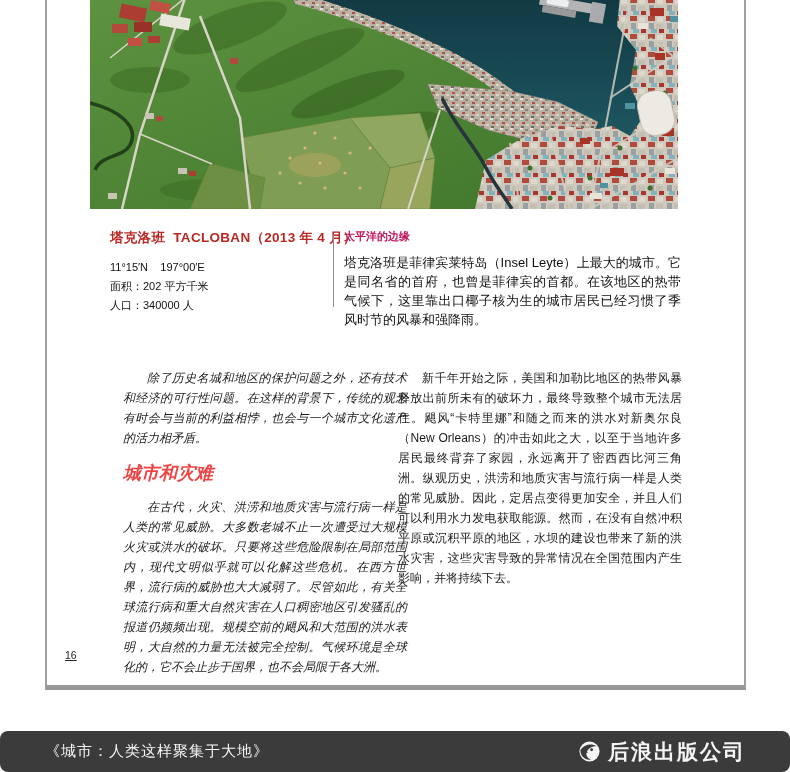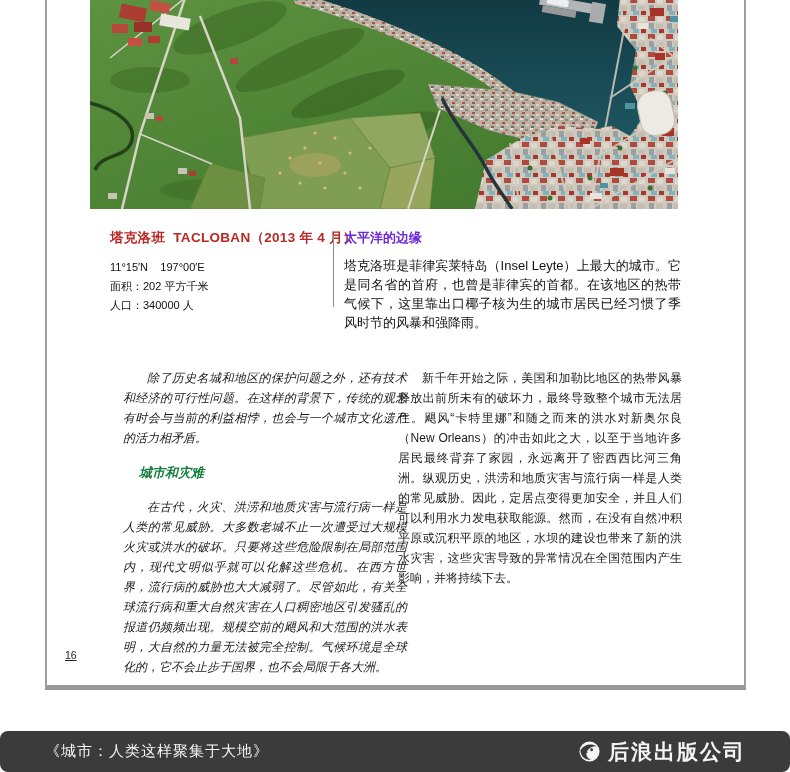--- a/index.html
+++ b/index.html
@@ -24,30 +24,30 @@
   .info-left{position:absolute;left:63px;top:231px;width:220px;}
   .info-title{
     font-size:13.5px;font-weight:bold;color:#b92823;letter-spacing:.3px;
     margin:0 0 11px 0;white-space:pre;
   }
   .info-meta{font-size:11px;line-height:19px;color:#111;white-space:pre;}
   .info-divider{
     position:absolute;left:286px;top:237px;width:1px;height:72px;background:#8c8c8c;
   }
   .info-right{position:absolute;left:297px;top:231px;width:337px;}
-  .info-heading{font-size:13px;font-weight:bold;margin:0 0 9px 0;color:#6d28d9;}
+  .info-heading{font-size:11px;font-weight:bold;margin:0 0 9px 0;color:#be185d;}
   .info-intro{font-size:13px;line-height:19px;text-align:justify;margin:0;color:#111;}
   
   .col{position:absolute;top:370px;width:284px;font-size:12px;line-height:20px;
        text-align:justify;color:#191919;}
   .col-left{left:76px;font-style:italic;}
   .col-right{left:351px;}
   .col p{margin:0;text-indent:2em;}
   .col .section-heading{
-    font-size:13px;font-weight:bold;margin:15px 0 14px 16px;text-indent:0;color:#15803d;
+    font-size:18px;font-weight:bold;margin:15px 0 14px 0;text-indent:0;color:#ef4444;
   }
   
   .page-num{position:absolute;left:18px;top:651px;font-size:10.5px;color:#222;text-decoration:underline;}
   
   .footer{
     position:absolute;left:0;top:731px;width:790px;height:41px;background:#3b3b3b;
     display:flex;align-items:center;justify-content:space-between;
     box-sizing:border-box;padding:0 44px 0 45px;color:#f5f5f5;border-radius:8px;
   }
   .footer-title{font-size:15px;letter-spacing:1px;}

